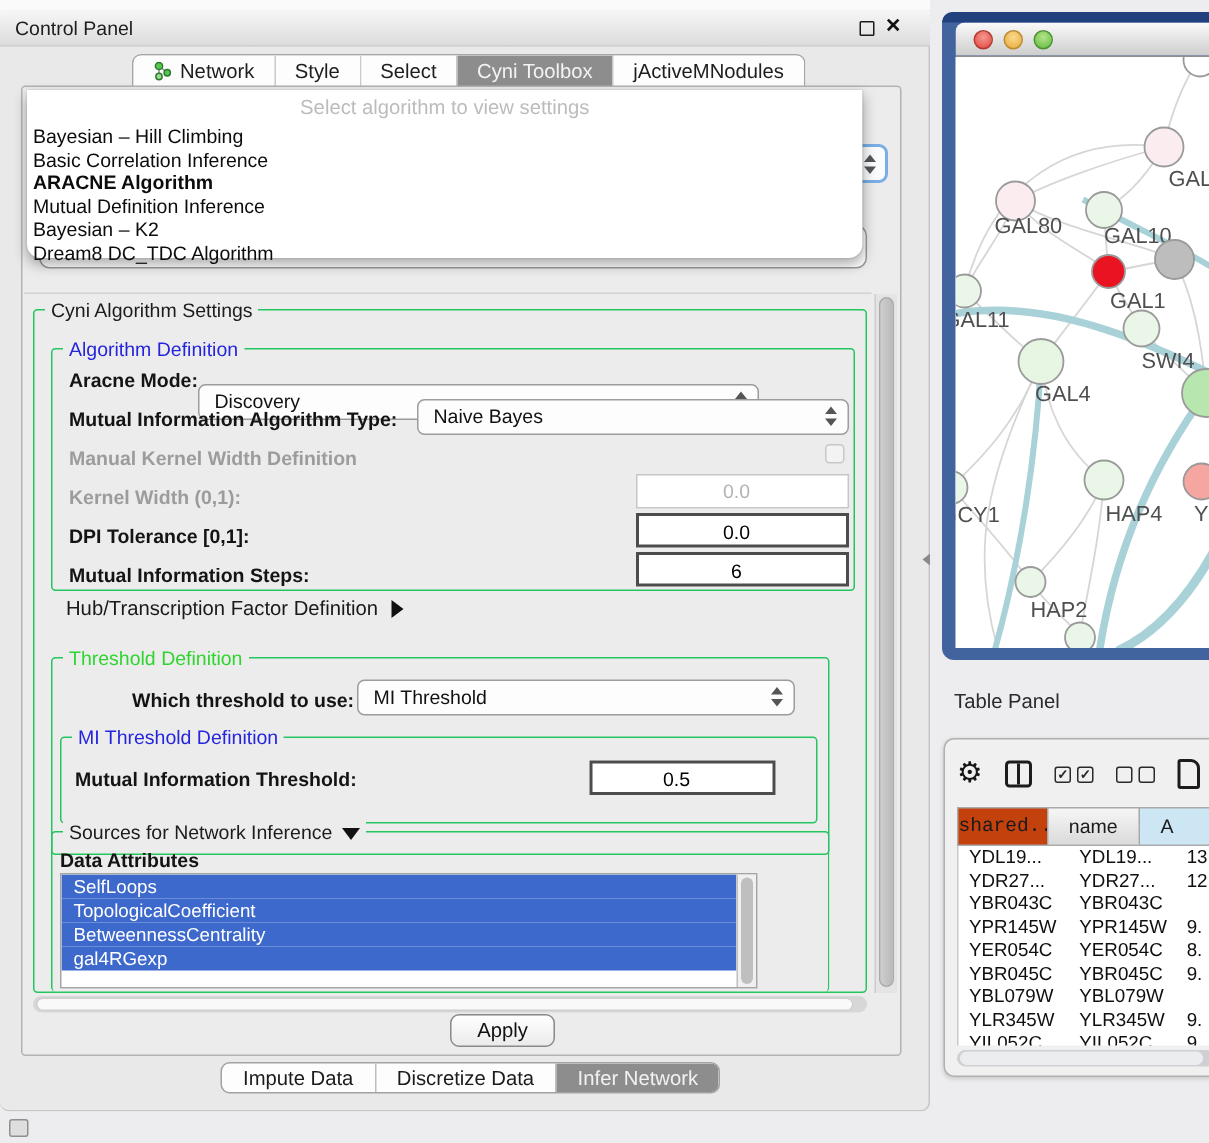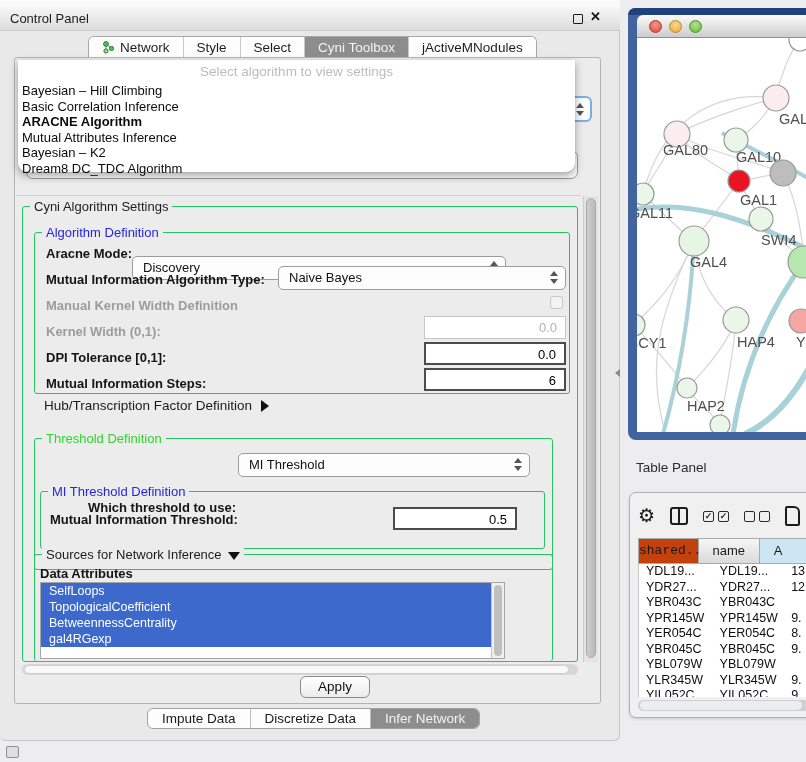--- a/index.html
+++ b/index.html
@@ -62,21 +62,21 @@
 
   .combo { position:absolute; height:24px; background:#fdfdfd; border:1px solid #9c9c9c; border-radius:5px;
     font-size:13px; color:#111; line-height:22px; padding-left:10px; }
   .combo .arrows { position:absolute; right:7px; top:4px; }
   .arrows .up { width:0; height:0; border-left:4px solid transparent; border-right:4px solid transparent;
     border-bottom:5px solid #555; margin-bottom:3px; }
   .arrows .dn { width:0; height:0; border-left:4px solid transparent; border-right:4px solid transparent;
     border-top:5px solid #555; }
 
   .tfield { position:absolute; height:23px; background:#ffffff; font-size:13px; line-height:21px;
-    text-align:right; padding-right:8px; }
+    text-align:center; padding-right:8px; }
   .tfield.dim { border:1px solid #c6c6c6; color:#b2b2b2; }
   .tfield.hot { border:2px solid #4c4c4c; color:#000; }
 
   #kernel-check { position:absolute; left:550px; top:296px; width:13px; height:13px;
     border:1px solid #c7c7c7; border-radius:3px; background:#f3f3f3; }
 
   #hub-row { position:absolute; left:44px; top:398px; font-size:13.5px; color:#1a1a1a; display:flex; align-items:center; gap:9px; }
   .tri-right { width:0; height:0; border-top:6px solid transparent; border-bottom:6px solid transparent; border-left:8px solid #111; }
   .tri-down { display:inline-block; width:0; height:0; border-left:6px solid transparent; border-right:6px solid transparent;
     border-top:8px solid #111; vertical-align:-1px; margin-left:6px; }
@@ -194,21 +194,21 @@
       </div>
   </div>
   <div id="hidden-combo">gal4filtered.sif default node</div>
 
   <div id="algo-overlay">
     <div id="algo-placeholder">Select algorithm to view settings</div>
     <div id="algo-list">
         <div class="algo-item">Bayesian – Hill Climbing</div>
         <div class="algo-item">Basic Correlation Inference</div>
         <div class="algo-item bold">ARACNE Algorithm</div>
-        <div class="algo-item">Mutual Attributes Inference</div>
+        <div class="algo-item">Mutual Definition Inference</div>
         <div class="algo-item">Bayesian – K2</div>
         <div class="algo-item">Dream8 DC_TDC Algorithm</div>
       </div>
   </div>
 
   <div id="v-scroll">
     <div id="v-thumb"></div>
   </div>
 
   <div class="groupbox" style="left:22px; top:206px; width:556px; height:456px;">
@@ -244,21 +244,21 @@
   <div class="tfield hot" style="left:424px; top:368px; width:142px;">6</div>
 
   <div id="hub-row">
     <span>Hub/Transcription Factor Definition</span>
     <span class="tri-right"></span>
   </div>
 
   <div class="groupbox" style="left:34px; top:438px; width:519px; height:132px;">
     <span class="gtitle green">Threshold Definition</span>
   </div>
-  <div class="flabel" style="left:88px; top:459px;margin-top:41px;">Which threshold to use:</div>
+  <div class="flabel" style="left:88px; top:459px;">Which threshold to use:</div>
   <div class="combo" style="left:238px; top:453px; width:292px;">
     <span>MI Threshold</span>
     <div class="arrows">
         <div class="up"></div>
         <div class="dn"></div>
       </div>
   </div>
   <div class="groupbox" style="left:40px; top:491px; width:505px; height:58px;">
     <span class="gtitle blue">MI Threshold Definition</span>
   </div>

